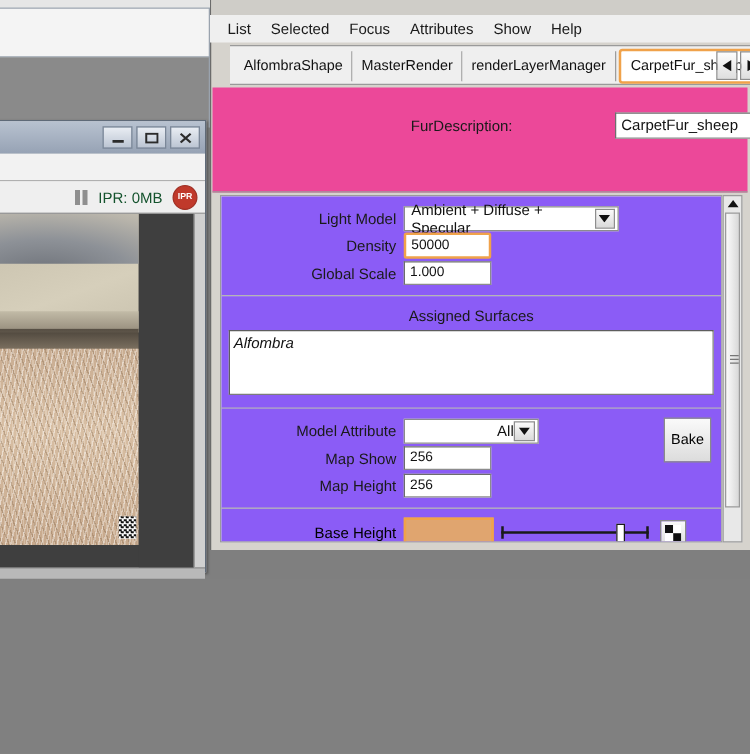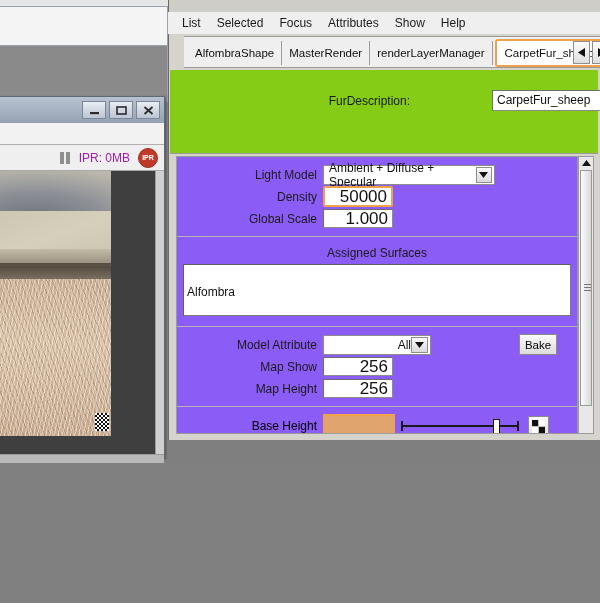--- a/index.html
+++ b/index.html
@@ -84,21 +84,21 @@
     background: linear-gradient(#fdfdfd, #dedede);
     border: 1px solid #8e8e8e;
     display: flex; align-items: center; justify-content: center;
     cursor: pointer;
   }
   .navbtn svg { display: block; }
 
   
   .desc-block {
     position: absolute; left: 170px; top: 70px; width: 428px; height: 84px;
-    background: #84cc16;
+    background: #ec4899;
     border-bottom: 1px solid #9a9a9a;
   }
   .desc-label {
     position: absolute; left: 60px; top: 24px; width: 180px;
     text-align: right; font-size: 12px; color: #1a1a1a;
   }
   .desc-input {
     position: absolute; left: 322px; top: 20px; width: 152px; height: 21px;
     background: #ffffff;
     border: 1px solid #8a8a8a;
@@ -121,22 +121,22 @@
   }
   .row { display: flex; align-items: center; height: 21px; margin: 1px 0; }
   .row .lab {
     width: 146px; text-align: right; padding-right: 6px;
     font-size: 12px; color: #1a1a1a; white-space: nowrap;
   }
   .fld {
     height: 19px; background: #ffffff;
     border: 1px solid #8c8c8c;
     border-top-color: #6d6d6d; border-left-color: #6d6d6d;
-    font-size: 17px; line-height: 17px; padding: 0 4px; color: #111;
-    overflow: hidden; white-space: nowrap; text-align: right;
+    font-size: 11px; line-height: 17px; padding: 0 4px; color: #111;
+    overflow: hidden; white-space: nowrap;
   }
   .fld.hl {
     border: 2px solid #f0a24a; border-radius: 2px; height: 21px; line-height: 17px;
   }
   .combo {
     height: 20px; background: #ffffff;
     border: 1px solid #8c8c8c;
     display: flex; align-items: center; justify-content: flex-end;
     font-size: 12px; padding: 0 2px 0 5px; color: #111; cursor: pointer;
   }
@@ -147,25 +147,26 @@
     display: flex; align-items: center; justify-content: center;
   }
   .sec-title {
     text-align: center; font-size: 12px; color: #1a1a1a;
     padding: 3px 0 4px 0;
   }
   .listbox {
     margin: 0 6px 4px 6px; height: 52px; background: #ffffff;
     border: 1px solid #7c7c7c;
     border-top-color: #5e5e5e; border-left-color: #5e5e5e;
-    padding: 20px 3px; font-size: 12px; color: #111;
+    padding: 2px 3px; font-size: 12px; color: #111;
     overflow: hidden;
+    font-style: italic;
   }
   .bakebtn {
-    position: absolute; right: 20px; width: 38px; height: 21px;
+    position: absolute; right: 8px; width: 38px; height: 36px;
     background: linear-gradient(#fafafa,#dcdcdc);
     border: 1px solid #8a8a8a;
     display: flex; align-items: center; justify-content: center;
     font-size: 11.5px; cursor: pointer;
   }
 
   
   .swatch {
     width: 72px; height: 25px; border: 1px solid #9a9a9a; cursor: pointer;
   }
@@ -243,21 +244,21 @@
   .rv-status {
     height: 26px; background: #efefef;
     display: flex; align-items: center; border-bottom: 1px solid #a9a9a9;
     padding: 0 6px; gap: 8px;
   }
   .rv-status .layer { font-size: 12px; color: #111; flex: 1; white-space: nowrap; }
   .rv-status .pause {
     width: 11px; height: 12px; display: flex; gap: 2px;
   }
   .rv-status .pause i { width: 4px; background: #8f8f8f; display: block; }
-  .rv-status .ipr-text { font-size: 12px; color: #a21caf; white-space: nowrap; }
+  .rv-status .ipr-text { font-size: 12px; color: #14532d; white-space: nowrap; }
   .ipr-badge {
     width: 20px; height: 20px; border-radius: 50%;
     background: #c0392b; color: #fff; font-size: 7px; font-weight: bold;
     display: flex; align-items: center; justify-content: center;
     border: 1px solid #a03025; cursor: pointer;
   }
   .rv-canvas {
     position: relative; height: 283px; background: #3f3f3f; overflow: hidden;
   }
   .rv-img {

